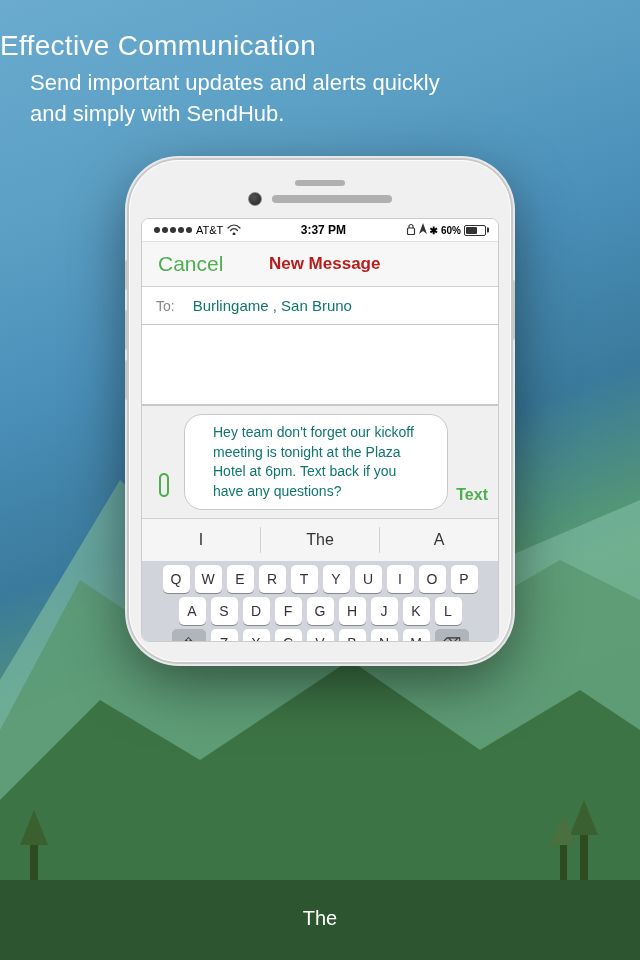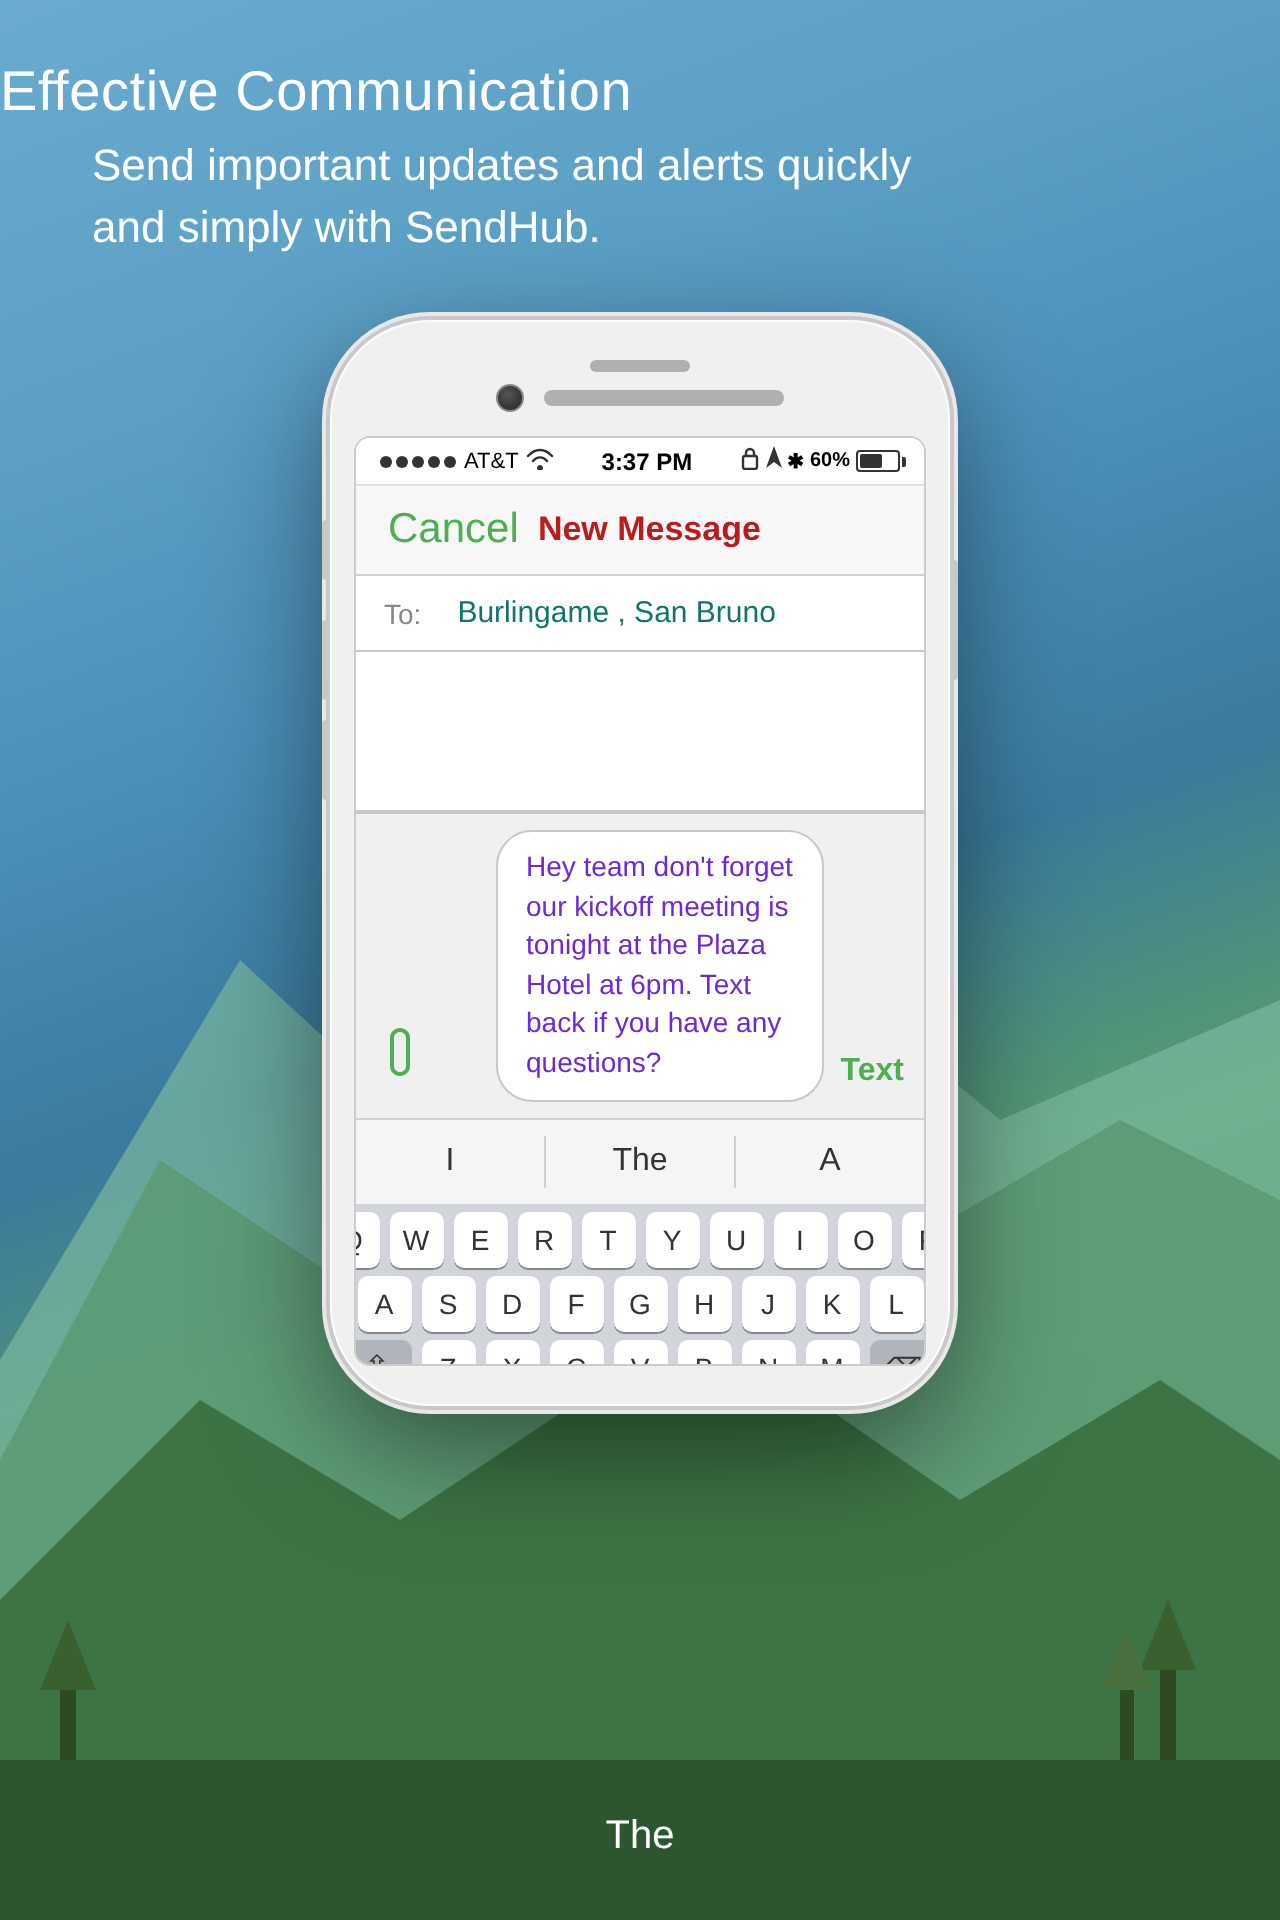--- a/index.html
+++ b/index.html
@@ -43,30 +43,30 @@
       font-size: 28px;
       font-weight: 300;
       letter-spacing: 0.3px;
       margin-bottom: 6px;
     }
 
     .top-text p {
       font-size: 22px;
       font-weight: 300;
       line-height: 1.4;
-      padding: 0 46px;
+      padding: 0 30px;
     }
 
     
     .phone-wrapper {
       position: absolute;
       top: 160px;
       left: 50%;
       transform: translateX(-50%);
-      width: 310px;
+      width: 382px;
       z-index: 20;
     }
 
     .phone {
       background: #f0f0f0;
       border-radius: 50px;
       padding: 20px 12px 20px 12px;
       box-shadow:
         0 0 0 2px #c8c8c8,
         0 0 0 4px #e8e8e8,
@@ -277,26 +277,25 @@
       font-size: 28px;
       line-height: 1;
       margin-bottom: 4px;
     }
 
     .message-input-box {
       flex: 1;
       background: white;
       border: 1px solid #c8c8c8;
       border-radius: 18px;
-      padding: 8px 14px;
+      padding: 8px 28px;
       font-size: 14px;
       line-height: 1.4;
-      color: #6d28d9;
+      color: #0f766e;
       min-height: 40px;
-      margin-left: 28px;
     }
 
     .send-btn {
       color: #4CAF50;
       font-size: 16px;
       font-weight: 600;
       margin-bottom: 6px;
       white-space: nowrap;
     }
 

